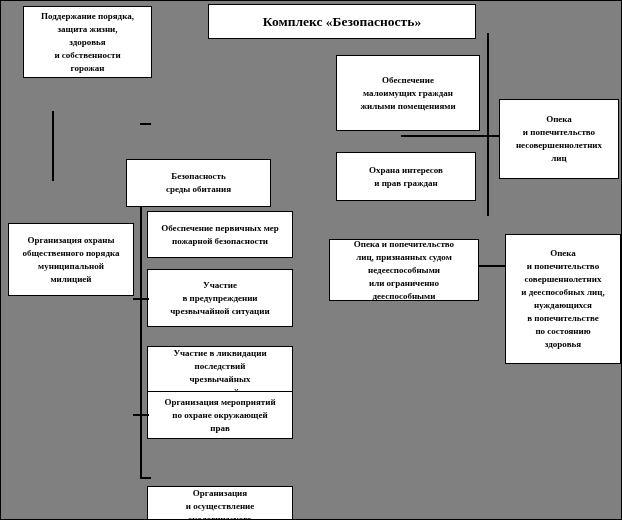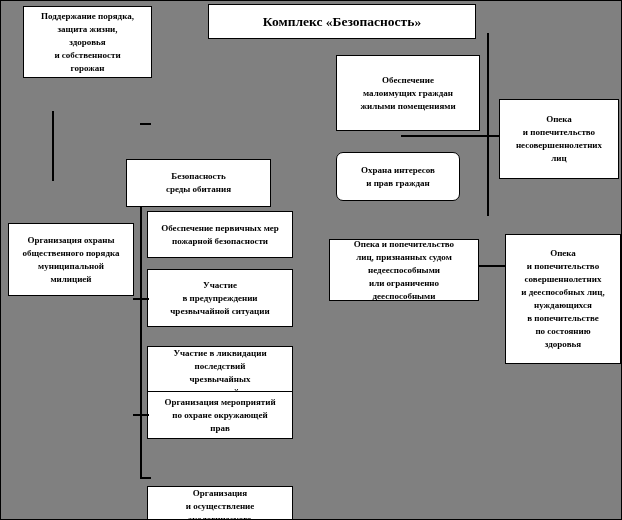--- a/index.html
+++ b/index.html
@@ -52,21 +52,21 @@
 
   <div class="node" style="left:335px;top:54px;width:144px;height:76px;">Обеспечение
 малоимущих граждан
 жилыми помещениями</div>
 
   <div class="node" style="left:498px;top:98px;width:120px;height:80px;">Опека
 и попечительство
 несовершеннолетних
 лиц</div>
 
-  <div class="node" style="left:335px;top:151px;width:124px;height:49px;border-radius:7px;">Охрана интересов
+  <div class="node" style="left:335px;top:151px;width:140px;height:49px;">Охрана интересов
 и прав граждан</div>
 
   <div class="node" style="left:125px;top:158px;width:145px;height:48px;">Безопасность
 среды обитания</div>
 
   <div class="node" style="left:7px;top:222px;width:126px;height:73px;">Организация охраны
 общественного порядка
 муниципальной
 милицией</div>
 

